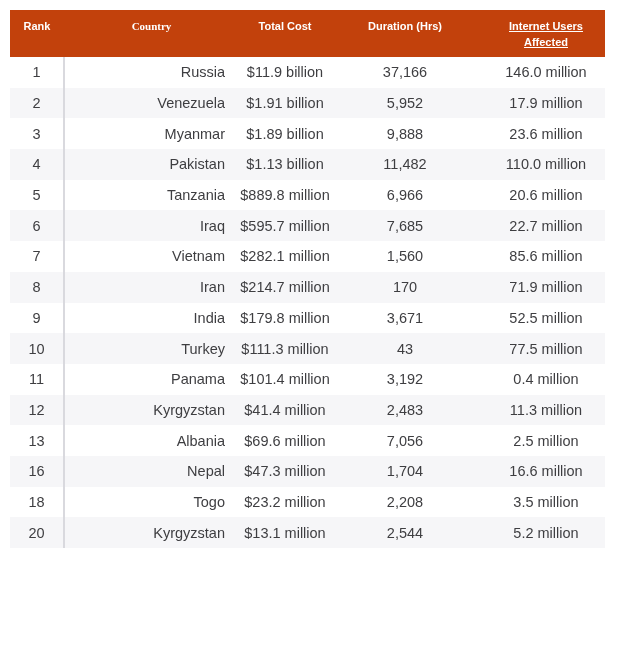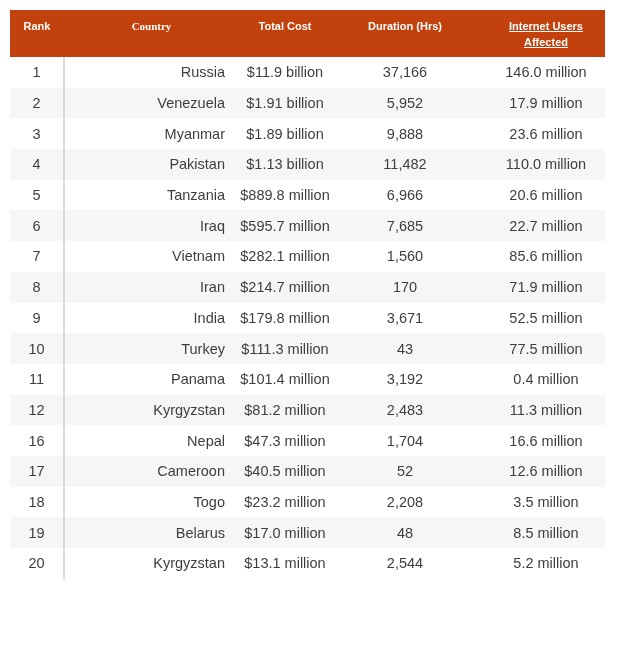--- a/index.html
+++ b/index.html
@@ -167,53 +167,46 @@
         <tr>
     <td class="rank">11</td>
     <td class="country">Panama</td>
     <td class="cost">$101.4 million</td>
     <td class="duration">3,192</td>
     <td class="users">0.4 million</td>
   </tr>
         <tr>
     <td class="rank">12</td>
     <td class="country">Kyrgyzstan</td>
-    <td class="cost">$81.2 million</td>
+    <td class="cost">$41.4 million</td>
     <td class="duration">2,483</td>
     <td class="users">11.3 million</td>
+  </tr>
+        <tr>
+    <td class="rank">13</td>
+    <td class="country">Albania</td>
+    <td class="cost">$69.6 million</td>
+    <td class="duration">7,056</td>
+    <td class="users">2.5 million</td>
   </tr>
         <tr>
     <td class="rank">16</td>
     <td class="country">Nepal</td>
     <td class="cost">$47.3 million</td>
     <td class="duration">1,704</td>
     <td class="users">16.6 million</td>
   </tr>
         <tr>
-    <td class="rank">17</td>
-    <td class="country">Cameroon</td>
-    <td class="cost">$40.5 million</td>
-    <td class="duration">52</td>
-    <td class="users">12.6 million</td>
-  </tr>
-        <tr>
     <td class="rank">18</td>
     <td class="country">Togo</td>
     <td class="cost">$23.2 million</td>
     <td class="duration">2,208</td>
     <td class="users">3.5 million</td>
   </tr>
         <tr>
-    <td class="rank">19</td>
-    <td class="country">Belarus</td>
-    <td class="cost">$17.0 million</td>
-    <td class="duration">48</td>
-    <td class="users">8.5 million</td>
-  </tr>
-        <tr>
     <td class="rank">20</td>
     <td class="country">Kyrgyzstan</td>
     <td class="cost">$13.1 million</td>
     <td class="duration">2,544</td>
     <td class="users">5.2 million</td>
   </tr>
       </tbody>
   </table>
 </div>
 

